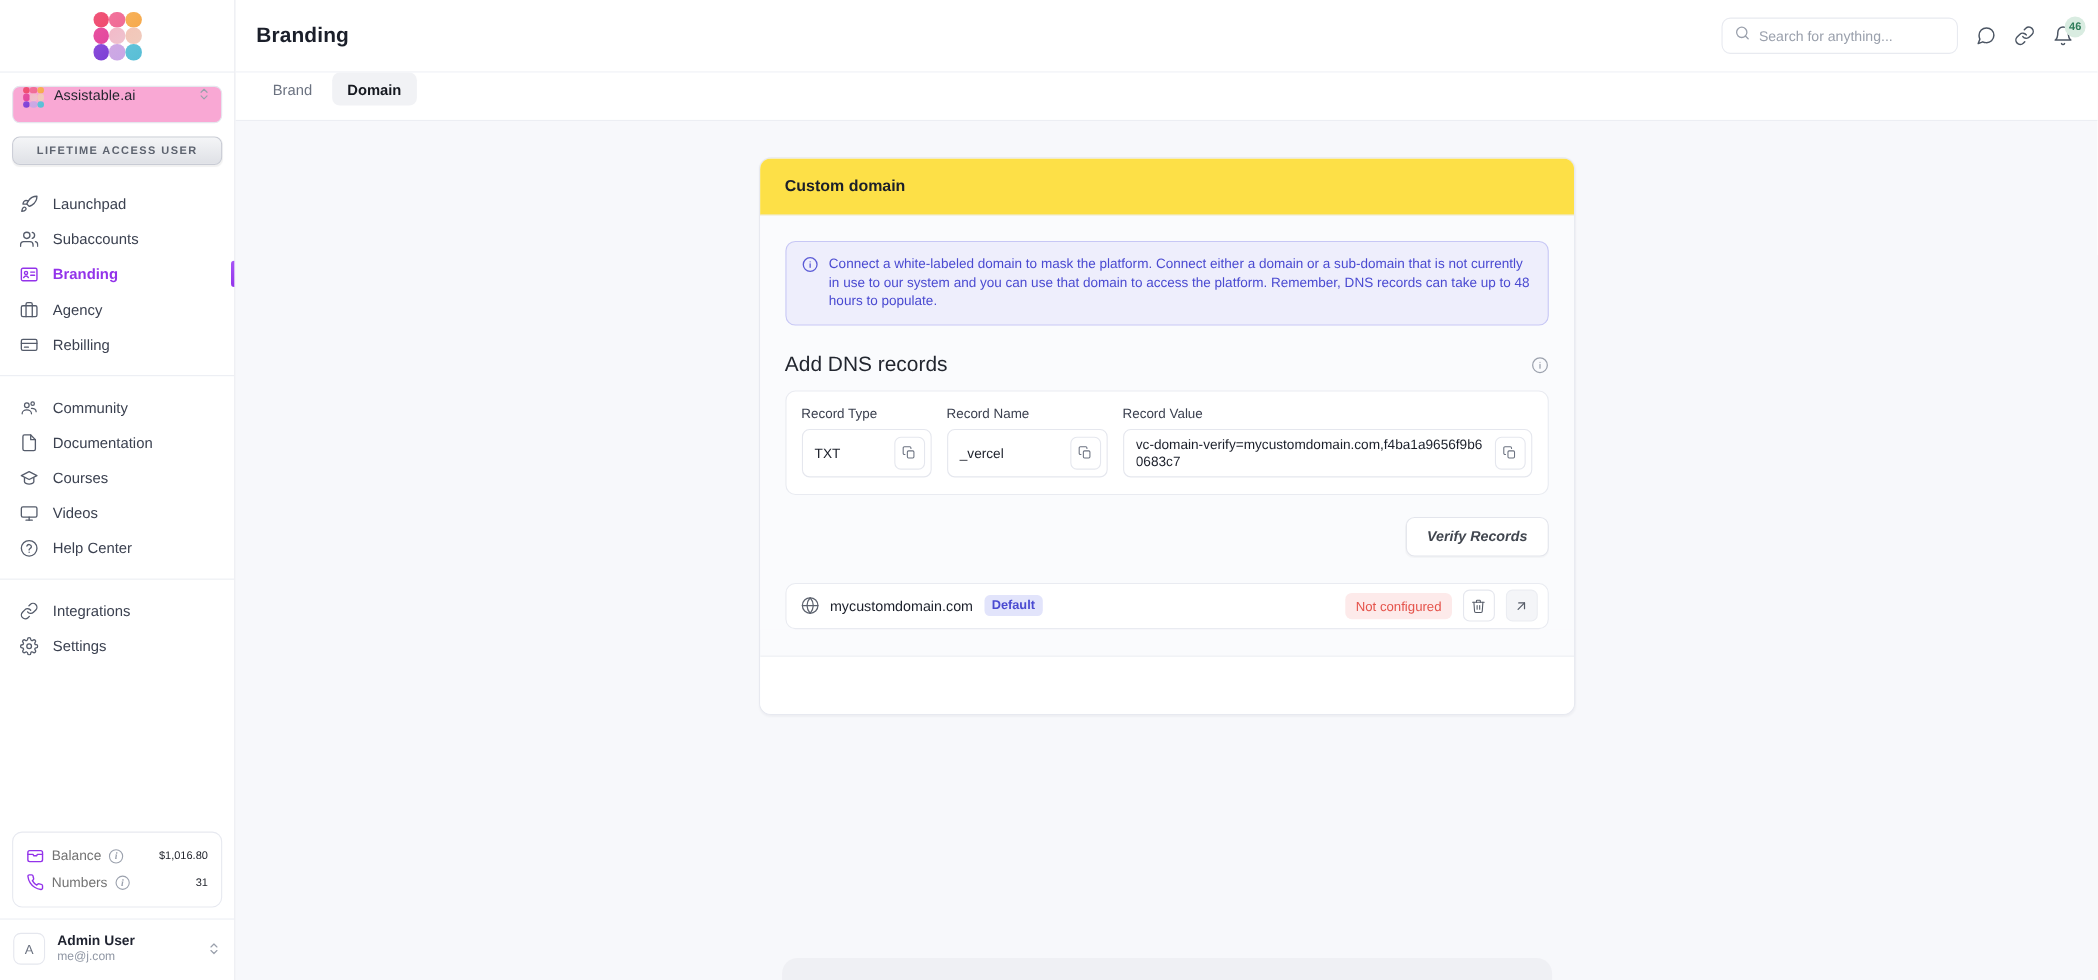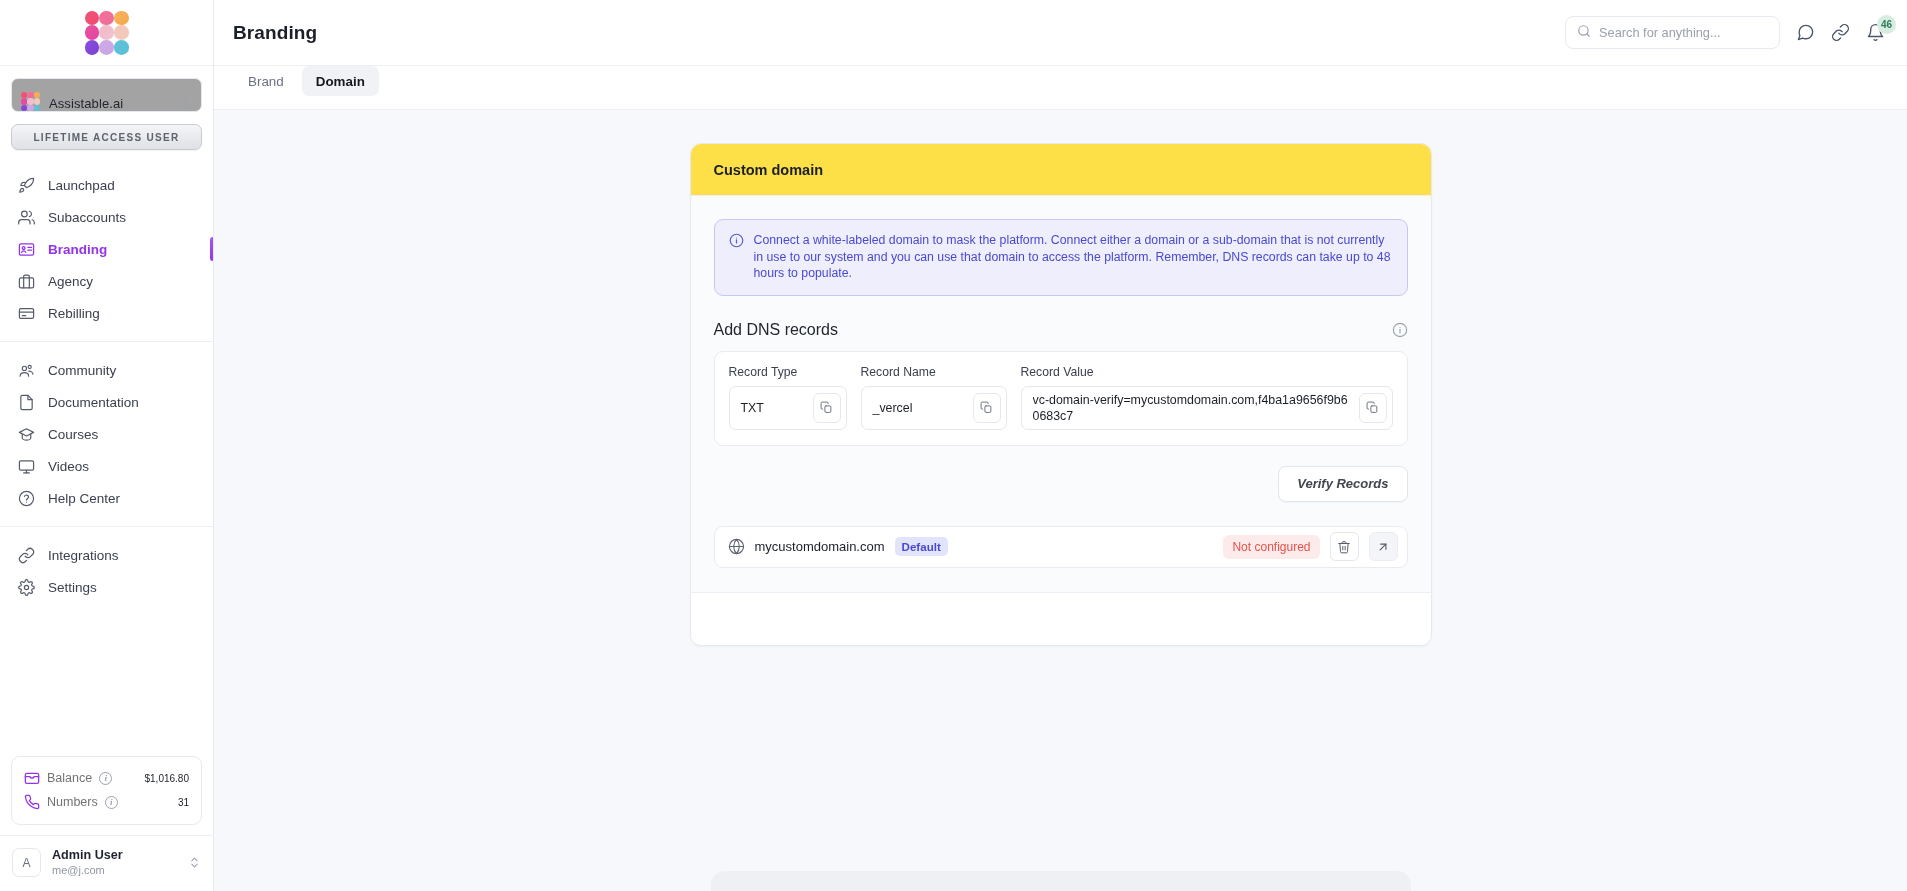--- a/index.html
+++ b/index.html
@@ -38,24 +38,24 @@
   .lg6 { background: linear-gradient(135deg,#f3c6b8,#f0cbbd); }
   .lg7 { background: linear-gradient(135deg,#8b4ddb,#7b3fd4); }
   .lg8 { background: linear-gradient(135deg,#cfa9e3,#c8a6e6); }
   .lg9 { background: linear-gradient(135deg,#62c3d9,#58bed6); }
 
   .org-switcher {
     margin: 12px 11px 0 11px;
     height: 34px;
     border: 1px solid #e5e7ee;
     border-radius: 7px;
-    display: flex; align-items: flex-end;
+    display: flex; align-items: flex-start;
     padding: 0 9px;
     gap: 9px;
-    background: #a3a3a3;
+    background: #f9a8d4;
     cursor: pointer;
   }
   .org-logo {
     width: 19px; height: 19px;
     display: grid; grid-template-columns: repeat(3,1fr); grid-template-rows: repeat(3,1fr);
   }
   .org-logo i { border-radius: 50%; }
   .org-name { font-size: 13px; color: #23262f; flex: 1; letter-spacing: .1px; }
   .chev-ud { color: #9aa0ac; font-size: 10px; line-height: 1; display:flex; flex-direction:column; align-items:center; }
 
@@ -175,21 +175,21 @@
 
   .alert {
     border: 1px solid #c7c7f5; background: #eeeefc; border-radius: 9px;
     padding: 12px 14px 13px 14px; display: flex; gap: 10px;
   }
   .alert .ico { flex: 0 0 15px; color: #5b5bd6; margin-top: 1px; }
   .alert .ico svg { width: 15px; height: 15px; display: block; }
   .alert p { font-size: 12.3px; line-height: 16.5px; color: #4a4ad1; }
 
   .dns-head { display: flex; align-items: center; margin: 25px 0 12px 0; }
-  .dns-title { font-size: 16px; color: #22262f; font-weight: 500; text-align: right; }
+  .dns-title { font-size: 19px; color: #22262f; font-weight: 500; text-align: right; }
   .dns-head .ico { margin-left: auto; color: #9ba1ad; width: 16px; height: 16px; cursor: pointer; }
   .dns-head .ico svg { width: 16px; height: 16px; display: block; }
 
   .dns-box {
     background: #fff; border: 1px solid #e9ebf1; border-radius: 9px;
     padding: 13px 14px 15px 14px;
     display: flex; gap: 14px;
   }
   .dns-col { display: flex; flex-direction: column; gap: 7px; min-width: 0; }
   .dns-col.type { width: 118px; flex: 0 0 118px; }

